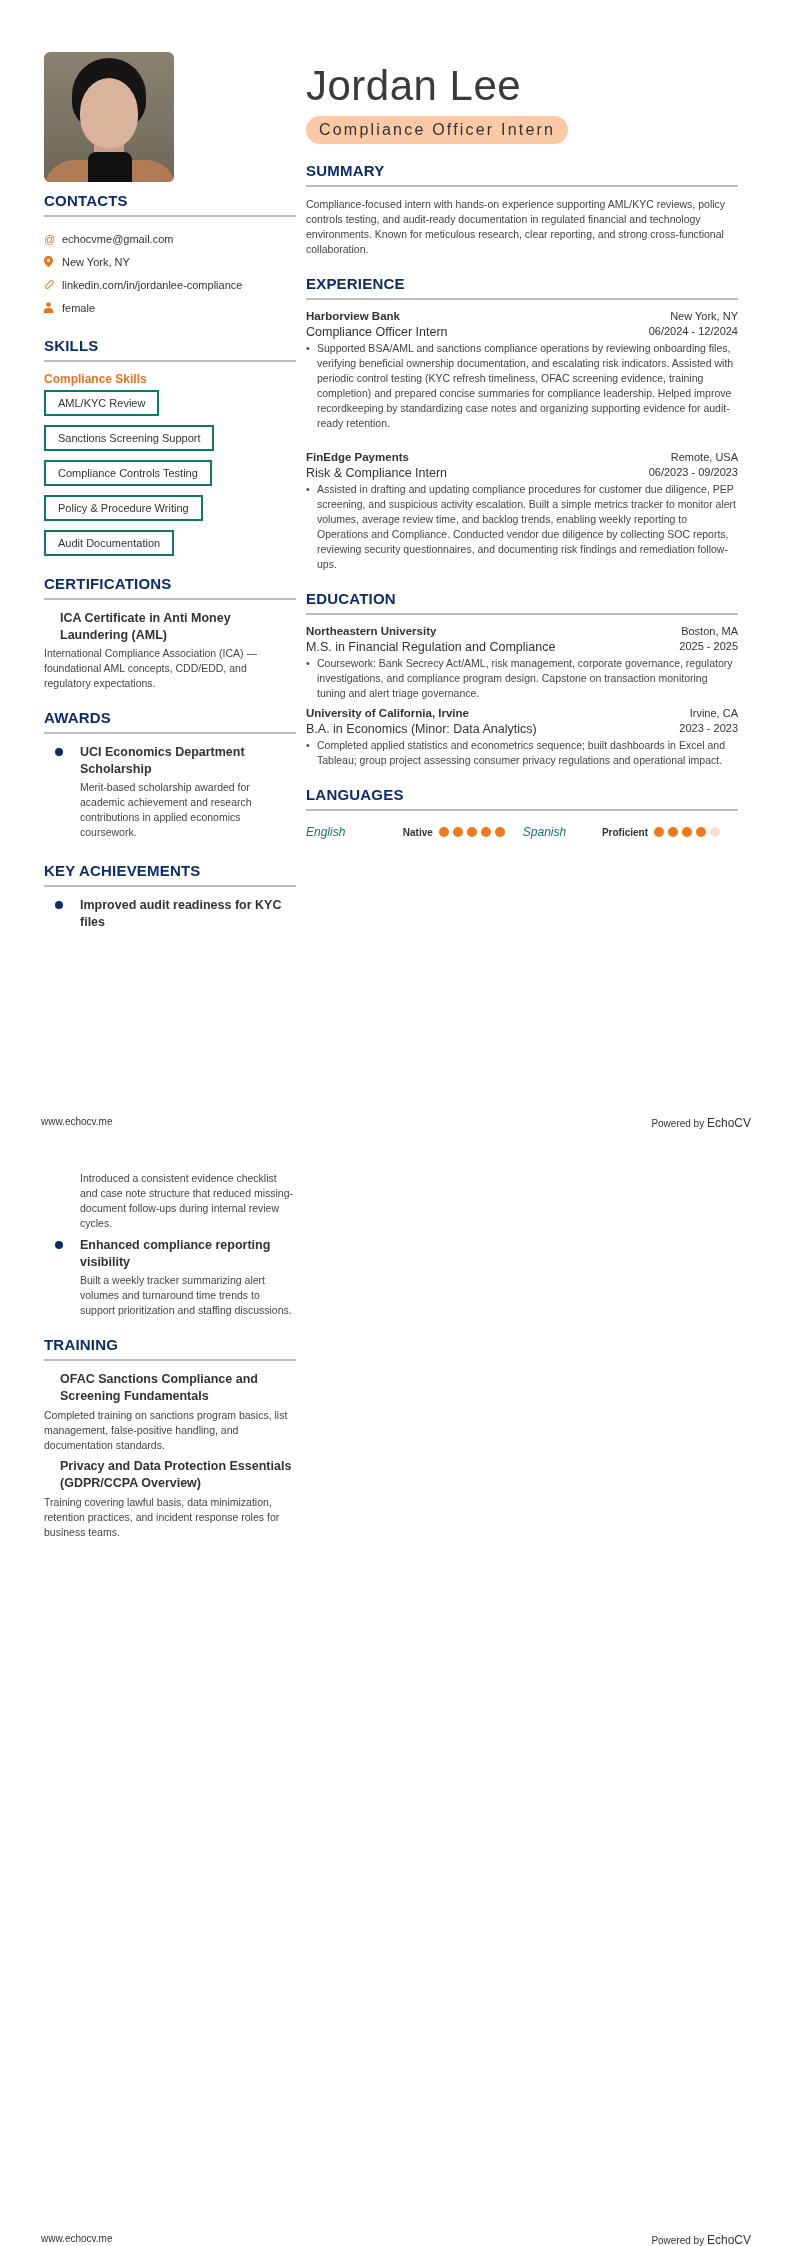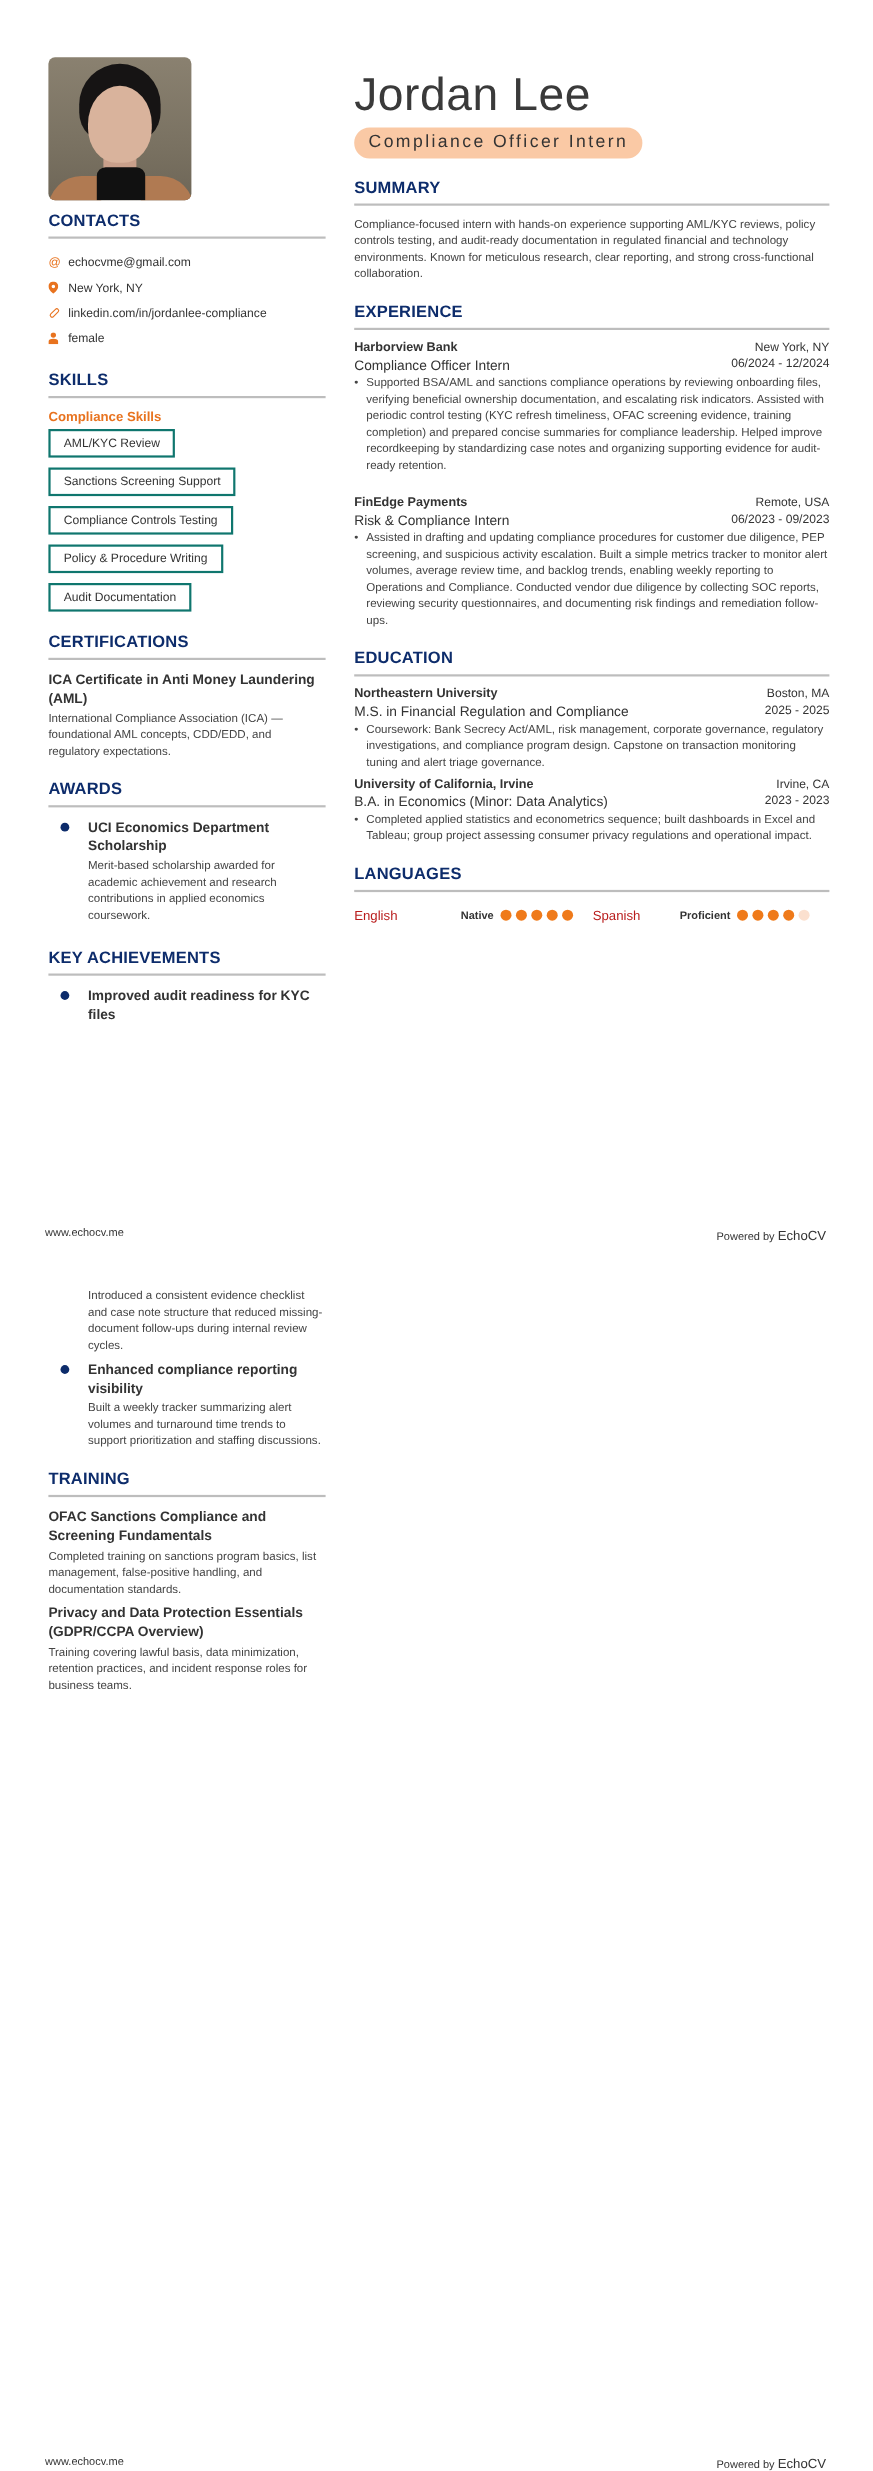--- a/index.html
+++ b/index.html
@@ -4,61 +4,61 @@
 <style>
   * { box-sizing: border-box; margin: 0; padding: 0; }
   html, body { width: 794px; height: 2246px; background: #ffffff; }
   body { font-family: "Liberation Sans", "DejaVu Sans", sans-serif; color: #333; position: relative; overflow: hidden; }
 
   .page { position: absolute; left: 0; width: 794px; }
   .page1 { top: 0; height: 1123px; }
   .page2 { top: 1123px; height: 1123px; }
 
   .left { position: absolute; left: 44px; width: 252px; }
-  .right { position: absolute; left: 322px; width: 432px; }
+  .right { position: absolute; left: 306px; width: 432px; }
 
   .photo { width: 130px; height: 130px; border-radius: 6px; overflow: hidden; position: relative;
     background: linear-gradient(180deg, #8a8170 0%, #7a7262 60%, #6e6657 100%); }
   .photo .hair { position: absolute; left: 28px; top: 6px; width: 74px; height: 72px; border-radius: 40px 40px 30px 30px; background: #161414; }
   .photo .face { position: absolute; left: 36px; top: 26px; width: 58px; height: 70px; border-radius: 50% 50% 45% 45%; background: #d9b39c; }
   .photo .neck { position: absolute; left: 50px; top: 88px; width: 30px; height: 20px; background: #c9a08b; }
   .photo .turtle { position: absolute; left: 44px; top: 100px; width: 44px; height: 30px; background: #111; border-radius: 8px 8px 0 0; }
   .photo .coat-l { position: absolute; left: 0; top: 108px; width: 48px; height: 30px; background: #b07a52; border-radius: 30px 0 0 0; }
   .photo .coat-r { position: absolute; left: 84px; top: 108px; width: 48px; height: 30px; background: #b07a52; border-radius: 0 30px 0 0; }
 
   .sec-title { font-size: 15px; font-weight: bold; color: #0d2c6b; letter-spacing: 0.2px; padding-bottom: 6px; border-bottom: 2px solid #bdbdbd; margin-bottom: 10px; }
 
   .contact-row { display: flex; align-items: center; font-size: 11px; color: #333; height: 23px; }
   .contact-row .ic { width: 18px; color: #e8731f; font-size: 11px; display: inline-flex; align-items: center; }
 
   .skill-group { font-size: 12px; font-weight: bold; color: #e8731f; margin-bottom: 4px; }
   .tag { display: inline-block; border: 2px solid #0f766e; padding: 5px 12px; font-size: 11px; color: #333; margin-bottom: 9px; }
 
-  .cert-title { font-size: 12.5px; font-weight: bold; color: #333; line-height: 17px; }
+  .cert-title { font-size: 12.5px; font-weight: bold; color: #333; line-height: 17px; margin-left: 16px; }
   .small-text { font-size: 10.5px; color: #444; line-height: 15px; }
 
   .award { position: relative; padding-left: 36px; margin-bottom: 6px; }
   .award .dot { position: absolute; left: 11px; top: 4px; width: 8px; height: 8px; border-radius: 50%; background: #0d2c6b; }
   .award .ttl { font-size: 12.5px; font-weight: bold; color: #333; line-height: 17px; margin-bottom: 2px; }
 
   .name { font-size: 42px; color: #3a3a3a; font-weight: normal; letter-spacing: 0.5px; line-height: 48px; }
   .role-pill { display: inline-block; background: #fac9a5; border-radius: 16px; padding: 5px 13px; font-size: 16px; letter-spacing: 2.2px; color: #333; margin-top: 6px; }
 
   .summary { font-size: 10.5px; line-height: 15px; color: #444; }
 
   .job-head { display: flex; justify-content: space-between; font-size: 11.5px; }
   .job-head .org { font-weight: bold; color: #333; }
   .job-head .loc { color: #333; font-size: 11px; }
   .job-sub { display: flex; justify-content: space-between; font-size: 12.5px; color: #333; margin-top: 3px; }
   .job-sub .dates { font-size: 11px; }
   .bullet { position: relative; padding-left: 11px; font-size: 10.5px; line-height: 15px; color: #444; margin-top: 2px; }
   .bullet::before { content: "•"; position: absolute; left: 0; top: 0; }
 
   .lang-row { display: flex; align-items: center; font-size: 12px; margin-top: 6px; }
-  .lang-name { width: 98px; color: #b91c1c; }
+  .lang-name { width: 98px; color: #0f766e; font-style: italic; }
   .lang-level { font-size: 10px; font-weight: bold; color: #333; margin-right: 6px; }
   .dots { display: inline-flex; gap: 4px; margin-right: 18px; }
   .dots span { width: 10px; height: 10px; border-radius: 50%; background: #ef7a1a; display: inline-block; }
   .dots span.off { background: #fbe0cf; }
 
   .footer { position: absolute; width: 794px; left: 0; font-size: 10px; color: #333; }
   .footer .site { position: absolute; left: 41px; }
   .footer .pow { position: absolute; right: 43px; }
   .footer .pow .brand { font-size: 12px; color: #333; }
 </style>

